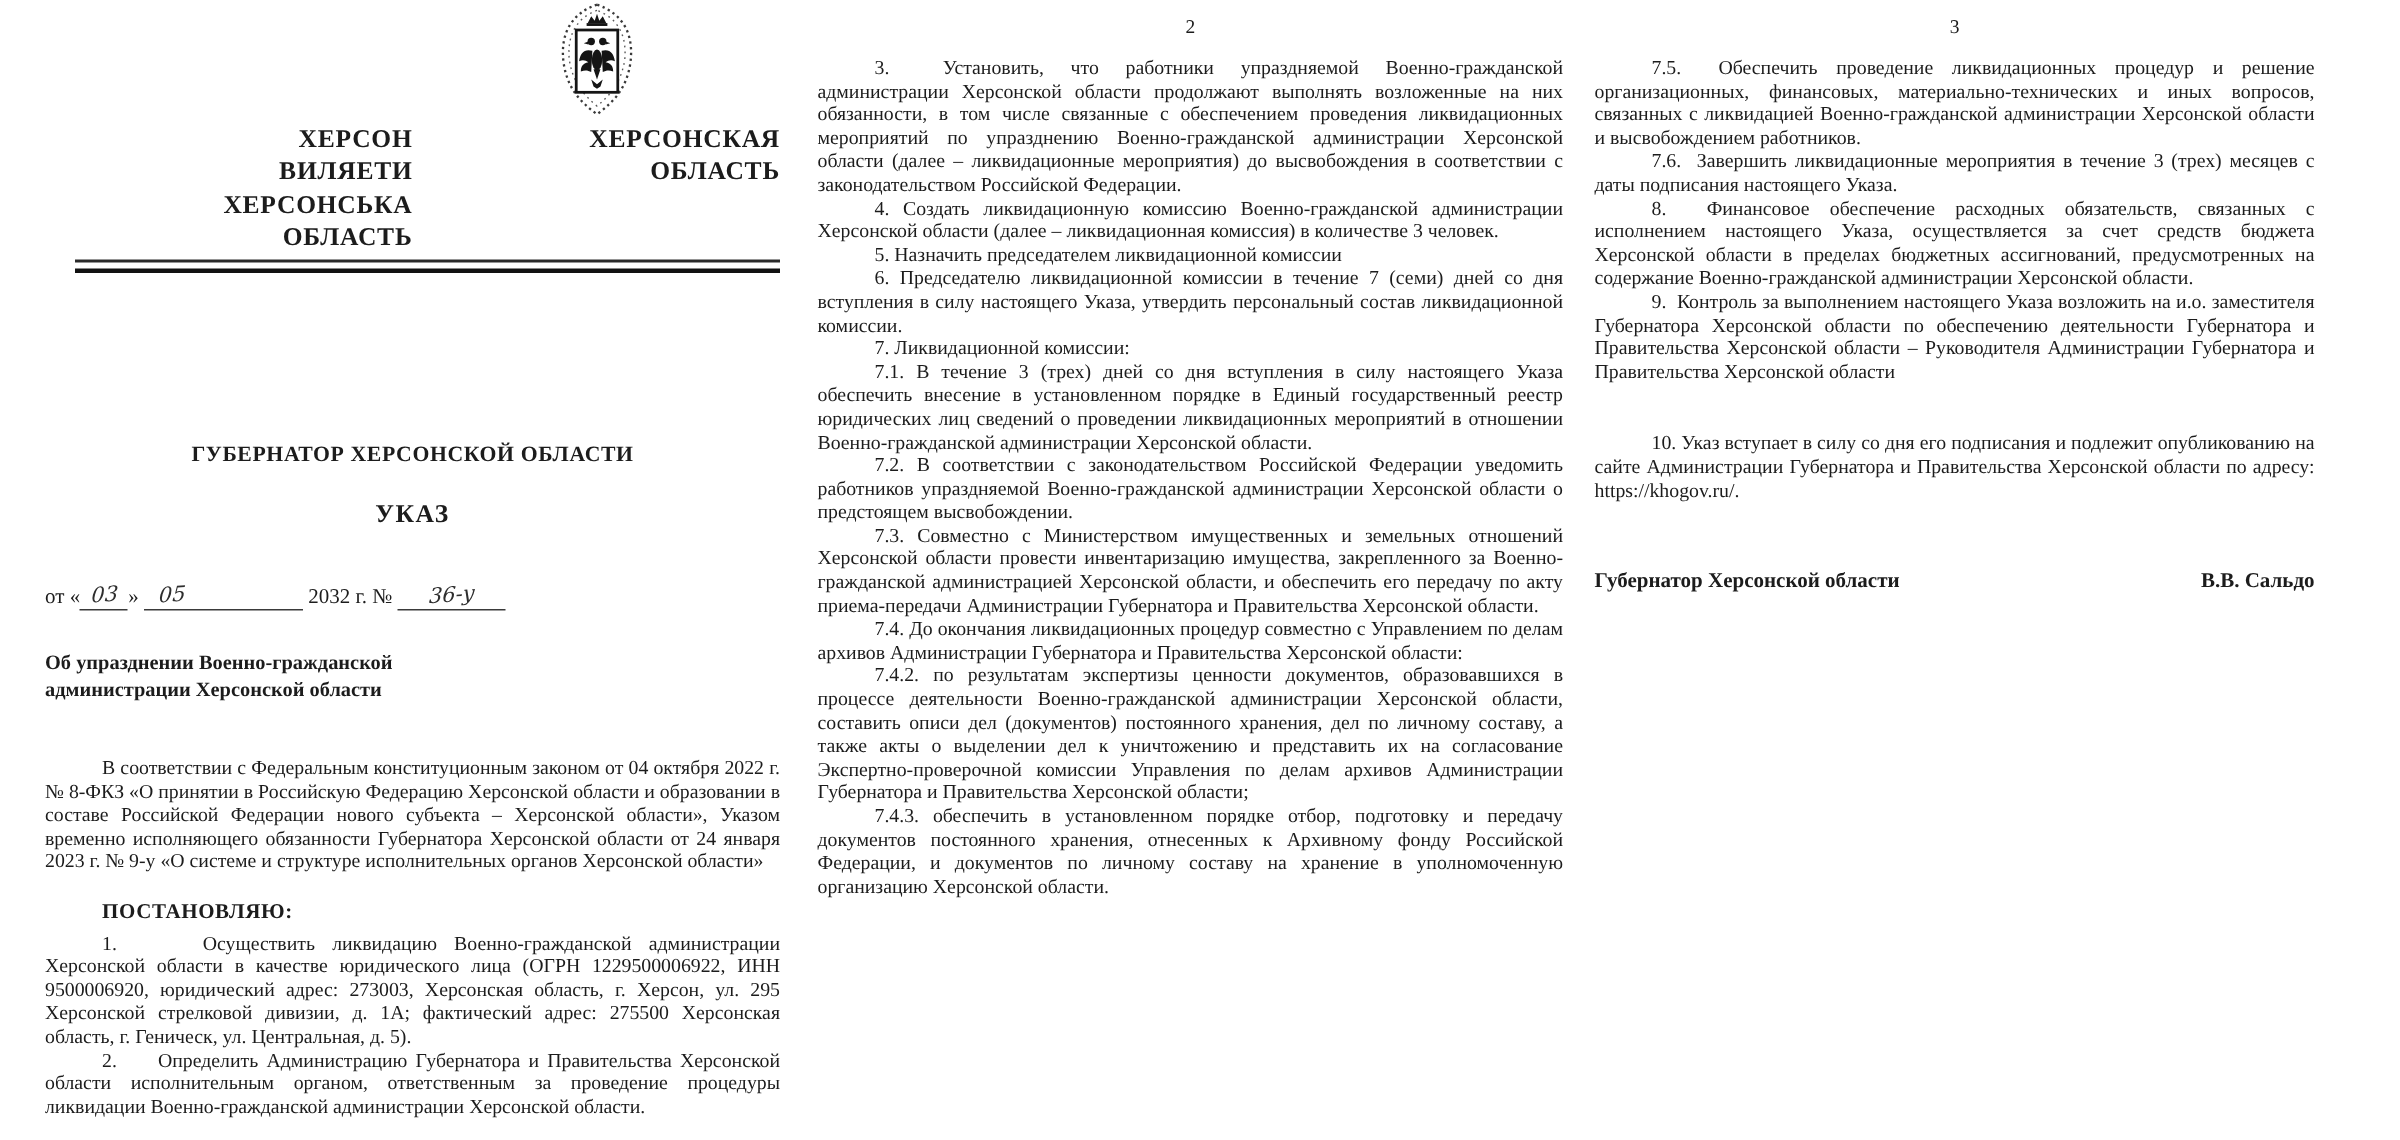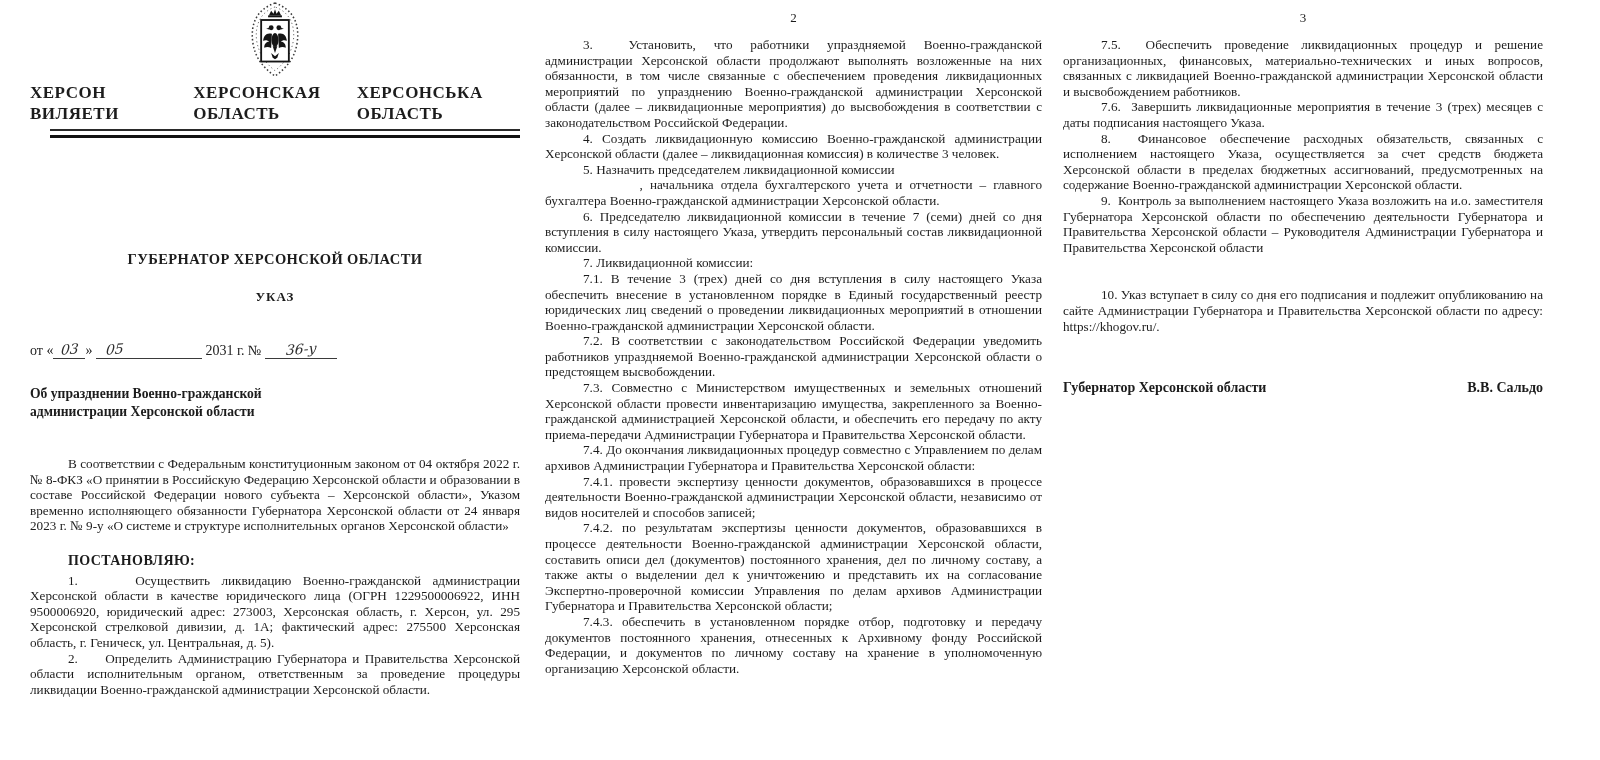--- a/index.html
+++ b/index.html
@@ -4,28 +4,28 @@
 <style>
   html,body{margin:0;padding:0;background:#ffffff;}
   .canvas{position:relative;width:1600px;height:760px;background:#ffffff;overflow:hidden;
           color:#1c1c1c;font-family:"Liberation Serif","DejaVu Serif",serif;}
   .page{position:absolute;top:0;}
   #page1{left:30px;width:490px;}
   #page2{left:545px;width:497px;}
   #page3{left:1063px;width:480px;}
 
   
-  .letterhead{display:grid;grid-template-columns:1fr 1fr 1fr;align-items:end;text-align:left;}
+  .letterhead{display:grid;grid-template-columns:1fr 1fr;align-items:end;text-align:right;}
   .org-name{font-weight:bold;font-size:17px;line-height:21px;letter-spacing:.5px;padding-bottom:2px;}
   .emblem-wrap{height:80px;display:flex;align-items:flex-end;justify-content:center;margin-bottom:2px;}
   .rule-double{height:4px;border-top:2px solid #2a2a2a;border-bottom:3px solid #111;margin:3px 0 0 20px;}
 
   .center{text-align:center;}
   .auth-heading{font-weight:bold;font-size:14.5px;letter-spacing:.4px;margin-top:113px;}
-  .doc-type{font-weight:bold;font-size:13px;letter-spacing:1px;margin-top:21px;}
+  .doc-type{font-weight:bold;font-size:17px;letter-spacing:1px;margin-top:21px;}
 
   .date-line{margin-top:36px;font-size:14px;}
   .slot{display:inline-block;border-bottom:1px solid #3a3a3a;text-align:center;vertical-align:bottom;}
   .slot-day{width:32px;}
   .slot-month{width:96px;text-align:left;padding-left:10px;}
   .slot-num{width:72px;}
   .hand{display:inline-block;font-family:"DejaVu Serif",serif;font-style:italic;font-size:14px;
         color:#2e2e2e;transform:rotate(-4deg) skewX(-8deg);}
 
   .subject{font-weight:bold;font-size:13.6px;line-height:17.5px;margin-top:26px;}
@@ -87,49 +87,47 @@
       </div>
     </div>
     <div class="rule-double"></div>
 
     <div class="auth-heading center">ГУБЕРНАТОР ХЕРСОНСКОЙ ОБЛАСТИ</div>
     <div class="doc-type center">УКАЗ</div>
 
     <div class="date-line">
       <span>от «</span><span class="slot slot-day"><span class="hand">03</span></span><span>»</span>
       <span class="slot slot-month"><span class="hand">05</span></span>
-      <span>2031 г. №</span>
+      <span>2032 г. №</span>
       <span class="slot slot-num"><span class="hand">36-у</span></span>
     </div>
 
     <div class="subject">
       <div>Об упразднении Военно-гражданской</div>
       <div>администрации Херсонской области</div>
     </div>
 
     <p class="para preamble">В соответствии с Федеральным конституционным законом от 04 октября 2022 г. № 8-ФКЗ «О принятии в Российскую Федерацию Херсонской области и образовании в составе Российской Федерации нового субъекта – Херсонской области», Указом временно исполняющего обязанности Губернатора Херсонской области от 24 января 2023 г. № 9-у «О системе и структуре исполнительных органов Херсонской области»</p>
     <p class="para resolve">ПОСТАНОВЛЯЮ:</p>
     <p class="para mt12">1.&nbsp;&nbsp;&nbsp;&nbsp;&nbsp;Осуществить ликвидацию Военно-гражданской администрации Херсонской области в качестве юридического лица (ОГРН 1229500006922, ИНН 9500006920, юридический адрес: 273003, Херсонская область, г. Херсон, ул. 295 Херсонской стрелковой дивизии, д. 1А; фактический адрес: 275500 Херсонская область, г. Геническ, ул. Центральная, д. 5).</p>
     <p class="para">2.&nbsp;&nbsp;&nbsp;&nbsp;&nbsp;Определить Администрацию Губернатора и Правительства Херсонской области исполнительным органом, ответственным за проведение процедуры ликвидации Военно-гражданской администрации Херсонской области.</p>
   </div>
 
   <div class="page" id="page2">
     <div class="pagenum">2</div>
     <div class="page-body">
       <p class="para">3.&nbsp;&nbsp;Установить, что работники упраздняемой Военно-гражданской администрации Херсонской области продолжают выполнять возложенные на них обязанности, в том числе связанные с обеспечением проведения ликвидационных мероприятий по упразднению Военно-гражданской администрации Херсонской области (далее – ликвидационные мероприятия) до высвобождения в соответствии с законодательством Российской Федерации.</p>
       <p class="para">4.&nbsp;Создать ликвидационную комиссию Военно-гражданской администрации Херсонской области (далее – ликвидационная комиссия) в количестве 3 человек.</p>
       <p class="para">5.&nbsp;Назначить председателем ликвидационной комиссии</p>
-      <p class="para">&nbsp;&nbsp;&nbsp;&nbsp;&nbsp;&nbsp;&nbsp;&nbsp;, начальника отдела бухгалтерского учета и отчетности – главного бухгалтера Военно-гражданской администрации Херсонской области.</p>
       <p class="para">6.&nbsp;Председателю ликвидационной комиссии в течение 7 (семи) дней со дня вступления в силу настоящего Указа, утвердить персональный состав ликвидационной комиссии.</p>
       <p class="para">7.&nbsp;Ликвидационной комиссии:</p>
       <p class="para">7.1.&nbsp;В течение 3 (трех) дней со дня вступления в силу настоящего Указа обеспечить внесение в установленном порядке в Единый государственный реестр юридических лиц сведений о проведении ликвидационных мероприятий в отношении Военно-гражданской администрации Херсонской области.</p>
       <p class="para">7.2.&nbsp;В соответствии с законодательством Российской Федерации уведомить работников упраздняемой Военно-гражданской администрации Херсонской области о предстоящем высвобождении.</p>
       <p class="para">7.3.&nbsp;Совместно с Министерством имущественных и земельных отношений Херсонской области провести инвентаризацию имущества, закрепленного за Военно-гражданской администрацией Херсонской области, и обеспечить его передачу по акту приема-передачи Администрации Губернатора и Правительства Херсонской области.</p>
       <p class="para">7.4.&nbsp;До окончания ликвидационных процедур совместно с Управлением по делам архивов Администрации Губернатора и Правительства Херсонской области:</p>
-      <p class="para">7.4.1.&nbsp;провести экспертизу ценности документов, образовавшихся в процессе деятельности Военно-гражданской администрации Херсонской области, независимо от видов носителей и способов записей;</p>
       <p class="para">7.4.2.&nbsp;по результатам экспертизы ценности документов, образовавшихся в процессе деятельности Военно-гражданской администрации Херсонской области, составить описи дел (документов) постоянного хранения, дел по личному составу, а также акты о выделении дел к уничтожению и представить их на согласование Экспертно-проверочной комиссии Управления по делам архивов Администрации Губернатора и Правительства Херсонской области;</p>
       <p class="para">7.4.3.&nbsp;обеспечить в установленном порядке отбор, подготовку и передачу документов постоянного хранения, отнесенных к Архивному фонду Российской Федерации, и документов по личному составу на хранение в уполномоченную организацию Херсонской области.</p>
     </div>
   </div>
 
   <div class="page" id="page3">
     <div class="pagenum">3</div>
     <div class="page-body">
       <p class="para">7.5.&nbsp;&nbsp;Обеспечить проведение ликвидационных процедур и решение организационных, финансовых, материально-технических и иных вопросов, связанных с ликвидацией Военно-гражданской администрации Херсонской области и высвобождением работников.</p>
       <p class="para">7.6.&nbsp;&nbsp;Завершить ликвидационные мероприятия в течение 3 (трех) месяцев с даты подписания настоящего Указа.</p>

